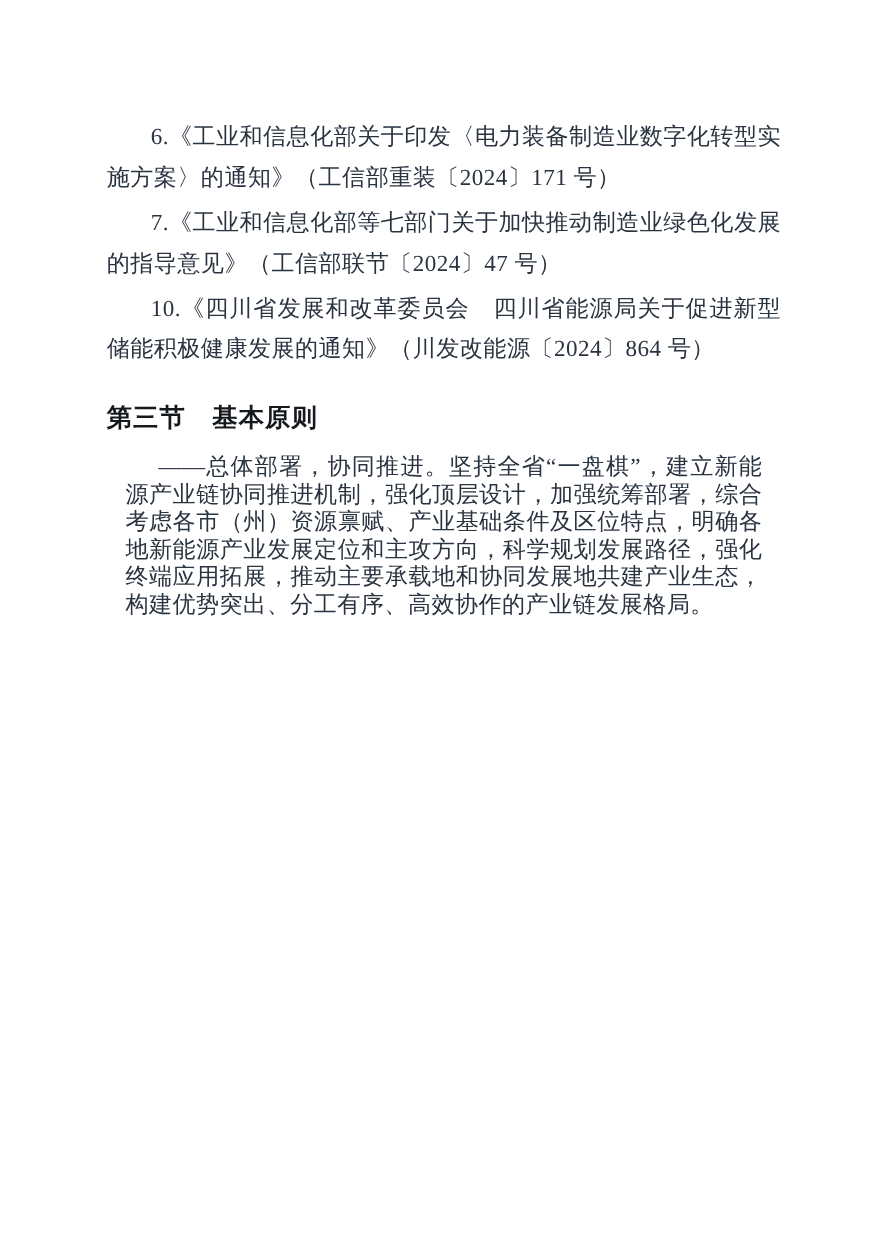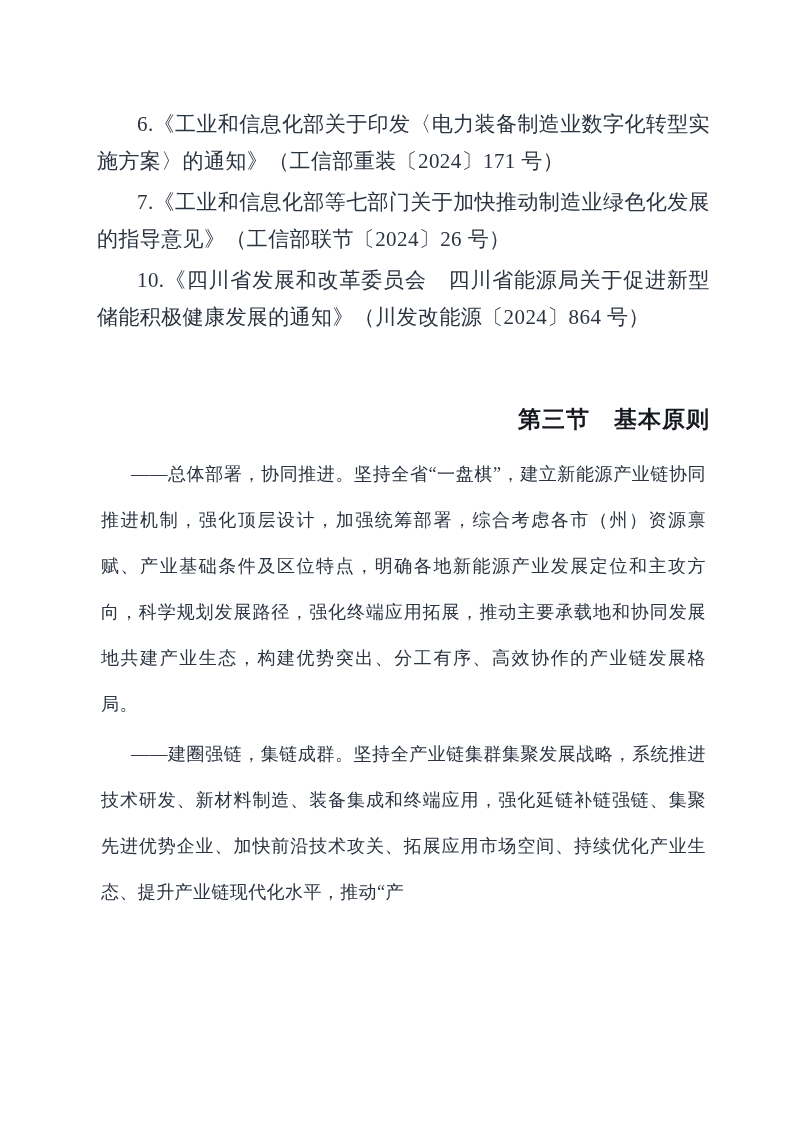--- a/index.html
+++ b/index.html
@@ -28,30 +28,30 @@
     text-align:justify;
     text-indent:40px;
     margin:0 0 5px 0;
     letter-spacing:0.4px;
   }
   .section-title{
     font-family:"Liberation Sans","DejaVu Sans",sans-serif;
     font-weight:700;
     font-size:23px;
     color:var(--heading);
-    text-align:right;
+    text-align:left;
     letter-spacing:1px;
-    margin:68px 0 16px 0;
+    margin:28px 0 16px 0;
   }
   .body-para{
-    font-size:18px;
-    line-height:46px;
+    font-size:21px;
+    line-height:25px;
     text-align:justify;
     text-indent:30px;
-    margin:4px;
+    margin:17px;
     letter-spacing:0.4px;
   }
   .page-number{
     position:absolute;
     left:122px;top:1008px;
     font-size:20px;
     letter-spacing:3px;
     color:var(--page-number);
     text-align:center;
   }
@@ -65,26 +65,25 @@
     color:var(--watermark);
   }
 </style>
 </head>
 <body>
 
 <div class="page">
   <div class="content">
 
     <p class="ref-item">6.《工业和信息化部关于印发〈电力装备制造业数字化转型实施方案〉的通知》（工信部重装〔2024〕171 号）</p>
-    <p class="ref-item">7.《工业和信息化部等七部门关于加快推动制造业绿色化发展的指导意见》（工信部联节〔2024〕26 号）</p>
+    <p class="ref-item">7.《工业和信息化部等七部门关于加快推动制造业绿色化发展的指导意见》（工信部联节〔2024〕47 号）</p>
     <p class="ref-item">10.《四川省发展和改革委员会　四川省能源局关于促进新型储能积极健康发展的通知》（川发改能源〔2024〕864 号）</p>
 
     <h2 class="section-title">第三节　基本原则</h2>
 
     <p class="body-para">——总体部署，协同推进。坚持全省“一盘棋”，建立新能源产业链协同推进机制，强化顶层设计，加强统筹部署，综合考虑各市（州）资源禀赋、产业基础条件及区位特点，明确各地新能源产业发展定位和主攻方向，科学规划发展路径，强化终端应用拓展，推动主要承载地和协同发展地共建产业生态，构建优势突出、分工有序、高效协作的产业链发展格局。</p>
-    <p class="body-para">——建圈强链，集链成群。坚持全产业链集群集聚发展战略，系统推进技术研发、新材料制造、装备集成和终端应用，强化延链补链强链、集聚先进优势企业、加快前沿技术攻关、拓展应用市场空间、持续优化产业生态、提升产业链现代化水平，推动“产</p>
 
   </div>
 
   <div class="page-number">— 14 —</div>
 
   <div class="watermark">tanguanli.org.cn</div>
 </div>
 
 </body></html>

